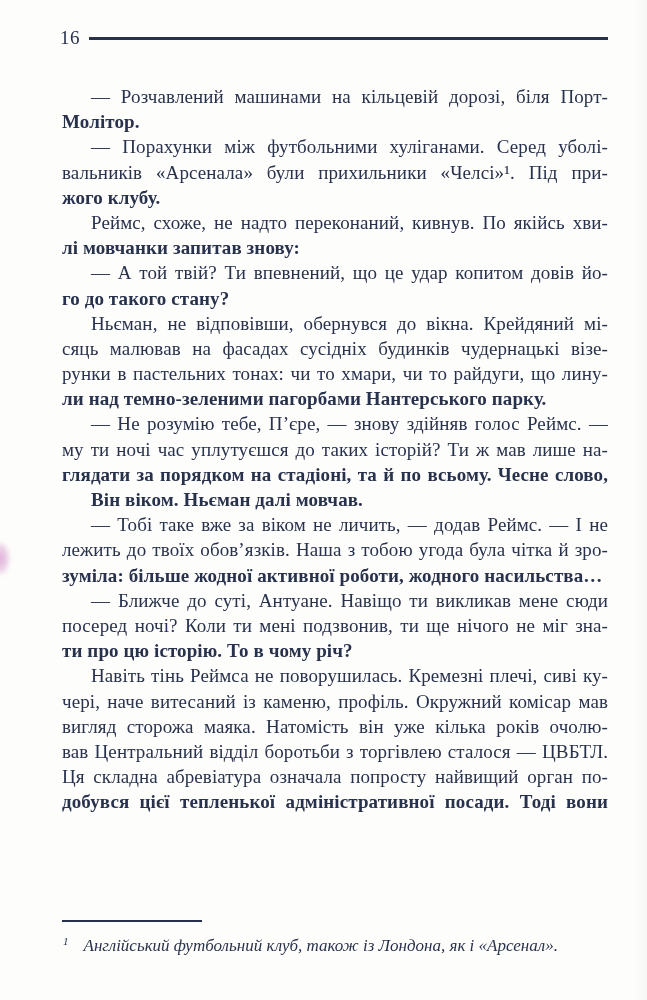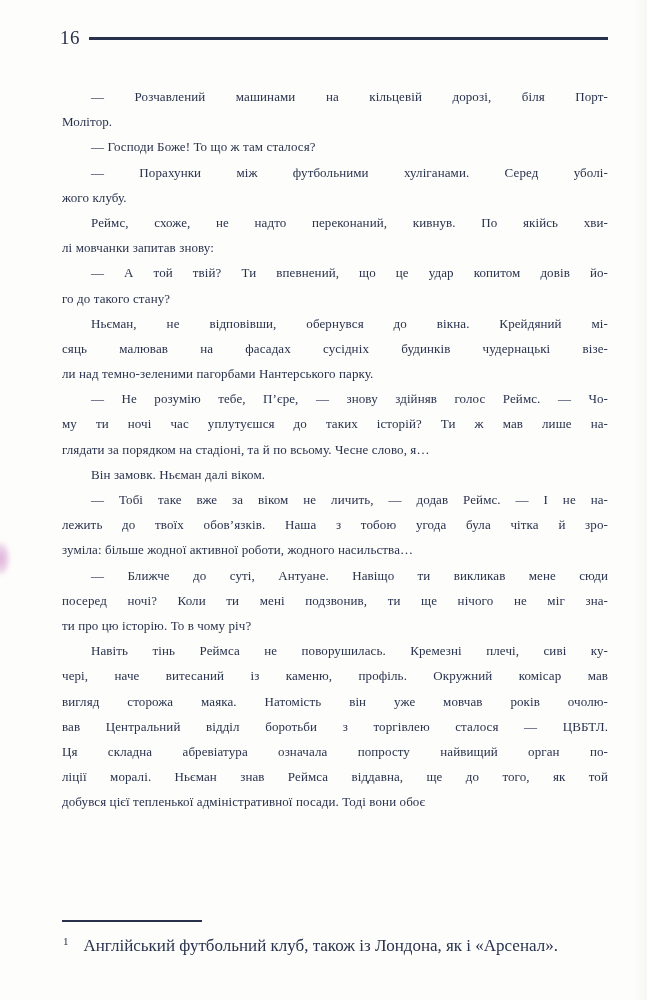--- a/index.html
+++ b/index.html
@@ -32,46 +32,47 @@
   }
   .header-rule{
     flex:1;height:2.5px;
     background:var(--ink);
     margin-top:1px;
   }
   
   .body-text{
     position:absolute;
     top:84px;left:62px;width:546px;
-    font-size:13px;
+    font-size:19px;
     line-height:25.2px;
     letter-spacing:0.1px;
   }
   .line{
     height:25.2px;
     overflow:hidden;
     text-align:justify;
     text-align-last:justify;
     hyphens:none;
     white-space:normal;
   }
   .line.para-start{text-indent:29px;}
-  .line.para-end{text-align-last:left;}
+  .line.para-end{text-align-last:left;font-weight:bold;}
   
   .footnote-sep{
     position:absolute;
     left:62px;top:920px;
     width:140px;height:2px;
     background:var(--ink);
   }
   .footnote{
     position:absolute;
     left:62px;top:930px;width:546px;
     font-size:17px;
     line-height:23px;
+    font-style:italic;
   }
   .footnote sup{
     font-size:11px;
     vertical-align:6px;
     margin-right:15px;
     margin-left:1px;
   }
   
   .pink-mark{
     position:absolute;
@@ -98,64 +99,62 @@
     <span class="pagenum">16</span>
     <span class="header-rule"></span>
   </div>
 
   <div class="body-text">
       <div>
         <div class="line para-start">— Розчавлений машинами на кільцевій дорозі, біля Порт-</div>
         <div class="line para-end">Молітор.</div>
       </div>
       <div>
-        <div class="line para-start para-end">— Господи Боже! То що ж там сталося?</div>
-      </div>
-      <div>
         <div class="line para-start">— Порахунки між футбольними хуліганами. Серед уболі-</div>
+        <div class="line">вальників «Арсенала» були прихильники «Челсі»¹. Під при-</div>
         <div class="line para-end">жого клубу.</div>
       </div>
       <div>
         <div class="line para-start">Реймс, схоже, не надто переконаний, кивнув. По якійсь хви-</div>
         <div class="line para-end">лі мовчанки запитав знову:</div>
       </div>
       <div>
         <div class="line para-start">— А той твій? Ти впевнений, що це удар копитом довів йо-</div>
         <div class="line para-end">го до такого стану?</div>
       </div>
       <div>
         <div class="line para-start">Ньєман, не відповівши, обернувся до вікна. Крейдяний мі-</div>
         <div class="line">сяць малював на фасадах сусідніх будинків чудернацькі візе-</div>
+        <div class="line">рунки в пастельних тонах: чи то хмари, чи то райдуги, що лину-</div>
         <div class="line para-end">ли над темно-зеленими пагорбами Нантерського парку.</div>
       </div>
       <div>
         <div class="line para-start">— Не розумію тебе, П’єре, — знову здійняв голос Реймс. — Чо-</div>
         <div class="line">му ти ночі час уплутуєшся до таких історій? Ти ж мав лише на-</div>
         <div class="line para-end">глядати за порядком на стадіоні, та й по всьому. Чесне слово, я…</div>
       </div>
       <div>
-        <div class="line para-start para-end">Він замовк. Ньєман далі віком.</div>
+        <div class="line para-start para-end">Він віком. Ньєман далі мовчав.</div>
       </div>
       <div>
         <div class="line para-start">— Тобі таке вже за віком не личить, — додав Реймс. — І не на-</div>
         <div class="line">лежить до твоїх обов’язків. Наша з тобою угода була чітка й зро-</div>
         <div class="line para-end">зуміла: більше жодної активної роботи, жодного насильства…</div>
       </div>
       <div>
         <div class="line para-start">— Ближче до суті, Антуане. Навіщо ти викликав мене сюди</div>
         <div class="line">посеред ночі? Коли ти мені подзвонив, ти ще нічого не міг зна-</div>
         <div class="line para-end">ти про цю історію. То в чому річ?</div>
       </div>
       <div>
         <div class="line para-start">Навіть тінь Реймса не поворушилась. Кремезні плечі, сиві ку-</div>
         <div class="line">чері, наче витесаний із каменю, профіль. Окружний комісар мав</div>
-        <div class="line">вигляд сторожа маяка. Натомість він уже мовчав років очолю-</div>
+        <div class="line">вигляд сторожа маяка. Натомість він уже кілька років очолю-</div>
         <div class="line">вав Центральний відділ боротьби з торгівлею сталося — ЦВБТЛ.</div>
         <div class="line">Ця складна абревіатура означала попросту найвищий орган по-</div>
-        <div class="line">ліції моралі. Ньєман знав Реймса віддавна, ще до того, як той</div>
         <div class="line para-end">добувся цієї тепленької адміністративної посади. Тоді вони обоє</div>
       </div>
     </div>
 
   <div class="footnote-sep"></div>
 
   <div class="footnote"><sup>1</sup><span>Англійський футбольний клуб, також із Лондона, як і «Арсенал».</span></div>
 
   <div class="pink-mark"></div>
   <div class="edge-shade"></div>

